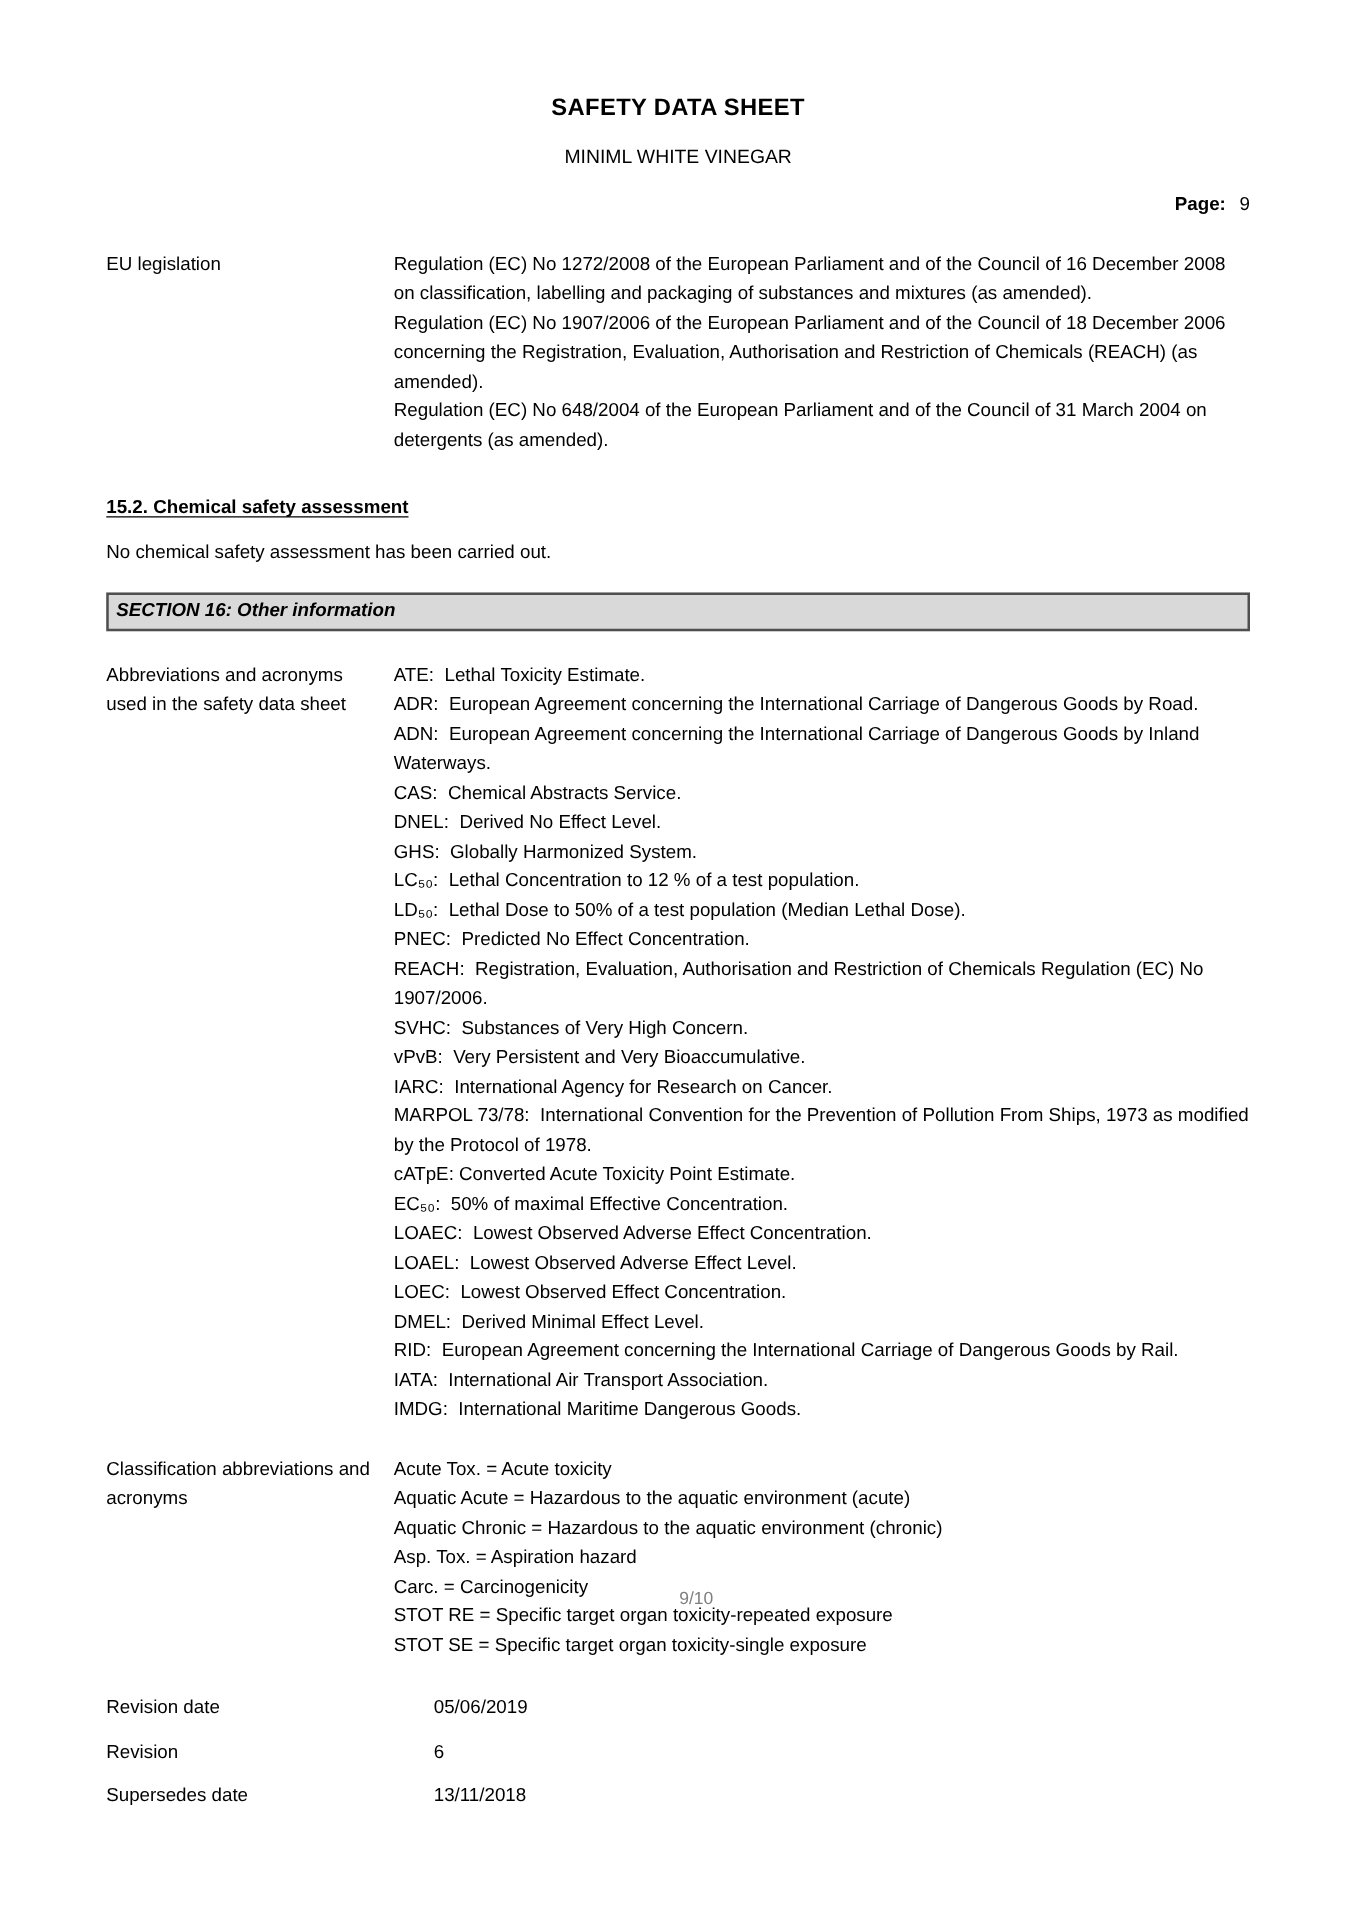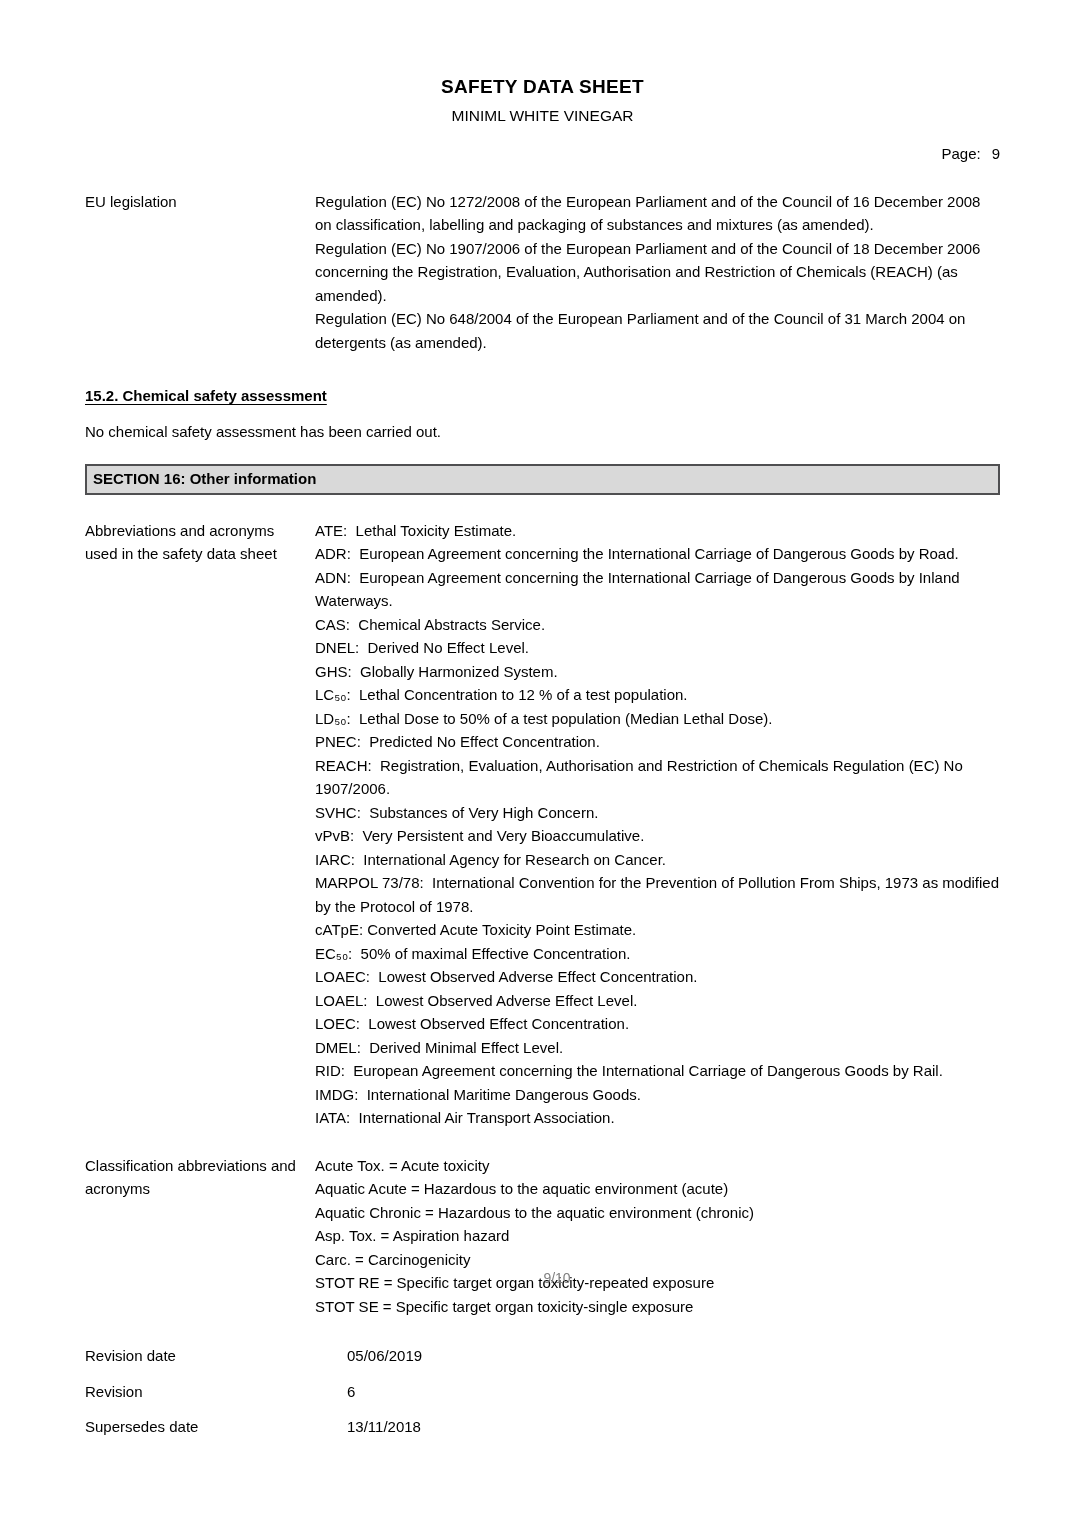--- a/index.html
+++ b/index.html
@@ -26,29 +26,29 @@
   .doc-title {
     text-align: center;
     font-size: 19px;
     font-weight: bold;
     letter-spacing: 0.3px;
     line-height: 22px;
   }
   .doc-subtitle {
     text-align: center;
     font-size: 15.5px;
-    margin-top: 8px;
+    margin-top: 18px;
     line-height: 20px;
   }
   .page-line {
     text-align: right;
     margin-top: 16px;
     font-size: 15px;
   }
-  .page-line .lbl { font-weight: normal; }
+  .page-line .lbl { font-weight: bold; }
   .page-line .num { margin-left: 11px; }
 
   .row {
     display: grid;
     grid-template-columns: 230px 1fr;
     margin-top: 24px;
   }
   .row.kv { margin-top: 12px; gap: 32px; }
   .row .label {
     font-weight: normal;
@@ -71,20 +71,21 @@
   .body-text {
     margin-top: 14px;
   }
   .section-bar {
     margin-top: 20px;
     background: #d9d9d9;
     border: 2px solid #4f4f51;
     font-weight: bold;
     padding: 2px 6px 3px 6px;
     line-height: 22px;
+    font-style: italic;
   }
   .footer {
     position: absolute;
     left: 17px;
     bottom: 50px;
     width: 100%;
     text-align: center;
     color: #7f7f7f;
     font-size: 14px;
   }
@@ -133,22 +134,22 @@
           <p class="para">vPvB:  Very Persistent and Very Bioaccumulative.</p>
           <p class="para">IARC:  International Agency for Research on Cancer.</p>
           <p class="para">MARPOL 73/78:  International Convention for the Prevention of Pollution From Ships, 1973 as modified by the Protocol of 1978.</p>
           <p class="para">cATpE: Converted Acute Toxicity Point Estimate.</p>
           <p class="para">EC₅₀:  50% of maximal Effective Concentration.</p>
           <p class="para">LOAEC:  Lowest Observed Adverse Effect Concentration.</p>
           <p class="para">LOAEL:  Lowest Observed Adverse Effect Level.</p>
           <p class="para">LOEC:  Lowest Observed Effect Concentration.</p>
           <p class="para">DMEL:  Derived Minimal Effect Level.</p>
           <p class="para">RID:  European Agreement concerning the International Carriage of Dangerous Goods by Rail.</p>
+          <p class="para">IATA:  International Air Transport Association.</p>
           <p class="para">IMDG:  International Maritime Dangerous Goods.</p>
-          <p class="para">IATA:  International Air Transport Association.</p>
         </div>
     </div>
 
     <div class="row">
       <div class="label">Classification abbreviations and acronyms</div>
       <div class="value">
           <p class="para">Acute Tox. = Acute toxicity</p>
           <p class="para">Aquatic Acute = Hazardous to the aquatic environment (acute)</p>
           <p class="para">Aquatic Chronic = Hazardous to the aquatic environment (chronic)</p>
           <p class="para">Asp. Tox. = Aspiration hazard</p>

